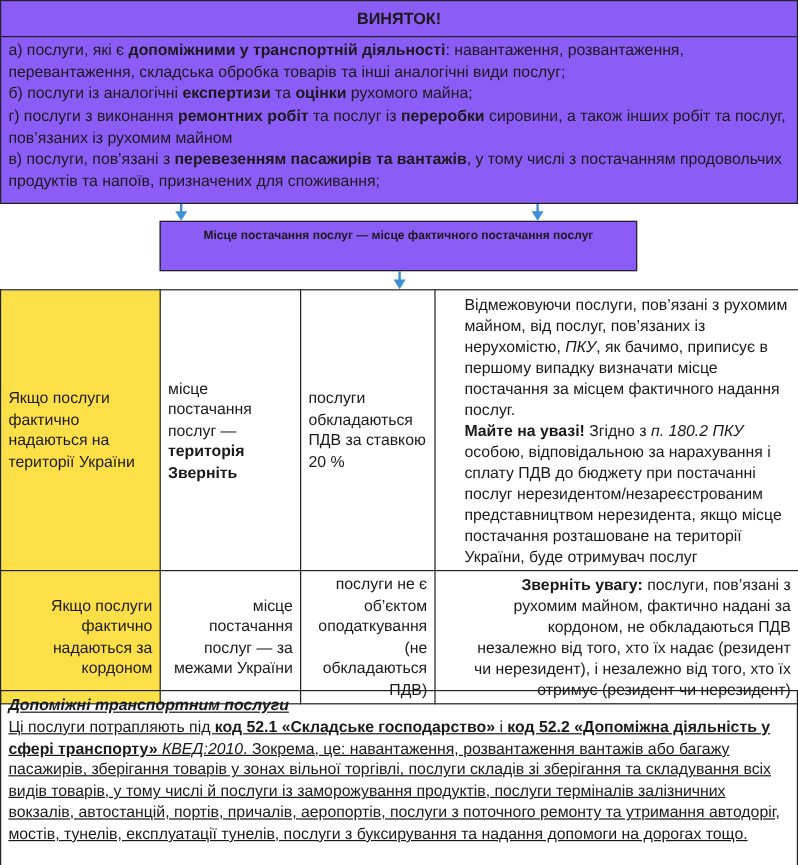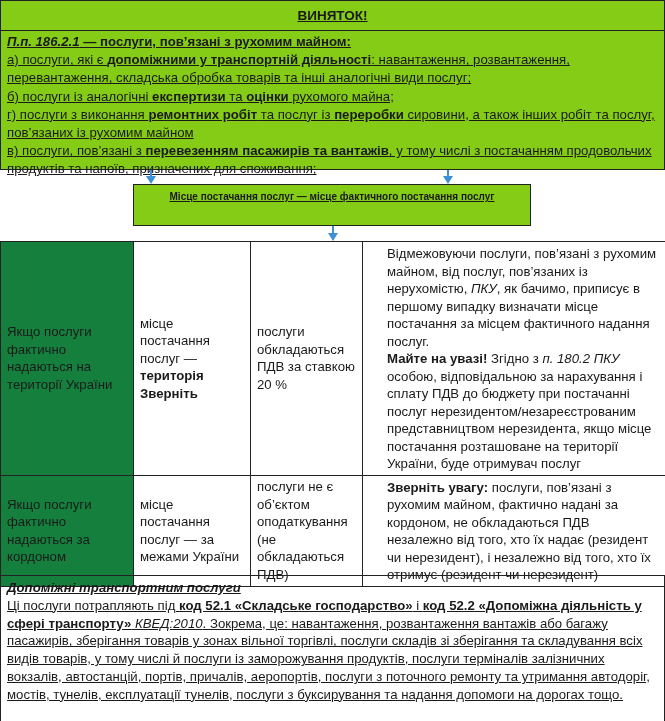--- a/index.html
+++ b/index.html
@@ -1,21 +1,21 @@
 <!DOCTYPE html>
 <html><head>
 <meta charset="utf-8">
 <style>
   html, body { margin: 0; padding: 0; background: #ffffff; }
   body {
     width: 665px; height: 721px; position: relative; overflow: hidden;
     font-family: "Liberation Sans", sans-serif; font-size: 13.2px; color: #1a1a1a;
   }
   .box { position: absolute; box-sizing: border-box; border: 1.5px solid #222; }
-  .blue { background: #84cc16; text-decoration: underline; }
+  .blue { background: #8b5cf6; }
 
   
   #top-box { left: 0; top: 0; width: 665px; height: 170px; }
   #top-box .head {
     height: 29px; line-height: 29px; text-align: center; font-weight: bold;
     border-bottom: 1.5px solid #222; font-size: 13.5px;
   }
   #top-box .body { padding: 2px 6px 0 6px; line-height: 18.2px; }
   #top-box .body p { margin: 0; }
 
@@ -37,38 +37,37 @@
 
   
   #place-table {
     position: absolute; left: 0; top: 241px; width: 665px;
     border-collapse: collapse; table-layout: fixed;
   }
   #place-table td {
     border: 1.5px solid #222; vertical-align: middle; padding: 2px 6px;
     line-height: 17.5px; font-size: 13.2px;
   }
-  #place-table td.c1 { background: #15803d; }
+  #place-table td.c1 { background: #fde047; }
   #place-table td.c4 { vertical-align: top; padding-top: 3px; padding-left: 24px; }
   #row-ukraine td { height: 222px; }
-  #row-abroad td { height: 102px; }
+  #row-abroad td { height: 102px; text-align: right; }
 
   
   #foot-box { left: 0; top: 575px; width: 665px; height: 174px; border-bottom: none; padding: 3px 6px; line-height: 17.8px; text-decoration: underline; }
   #foot-box p { margin: 0; }
   b { font-weight: bold; }
   i { font-style: italic; }
 </style>
 </head>
 <body>
 
 <div class="box blue" id="top-box">
   <div class="head">ВИНЯТОК!</div>
   <div class="body">
-    <p><b><i>П.п. 186.2.1</i></b><b> — послуги, пов’язані з рухомим майном:</b></p>
     <p><span>а) послуги, які є </span><b>допоміжними у транспортній діяльності</b><span>: навантаження, розвантаження, перевантаження, складська обробка товарів та інші аналогічні види послуг;</span></p>
     <p><span>б) послуги із аналогічні </span><b>експертизи</b><span> та </span><b>оцінки</b><span> рухомого майна;</span></p>
     <p><span>г) послуги з виконання </span><b>ремонтних робіт</b><span> та послуг із </span><b>переробки</b><span> сировини, а також інших робіт та послуг, пов’язаних із рухомим майном</span></p>
     <p><span>в) послуги, пов’язані з </span><b>перевезенням пасажирів та вантажів</b><span>, у тому числі з постачанням продовольчих продуктів та напоїв, призначених для споживання;</span></p>
   </div>
 </div>
 
 <div class="arrow" style="left:146px; top:170px; height:14px;">
   <div class="shaft" style="height:7px;"></div>
     <div class="head" style="top:6px;"></div>

